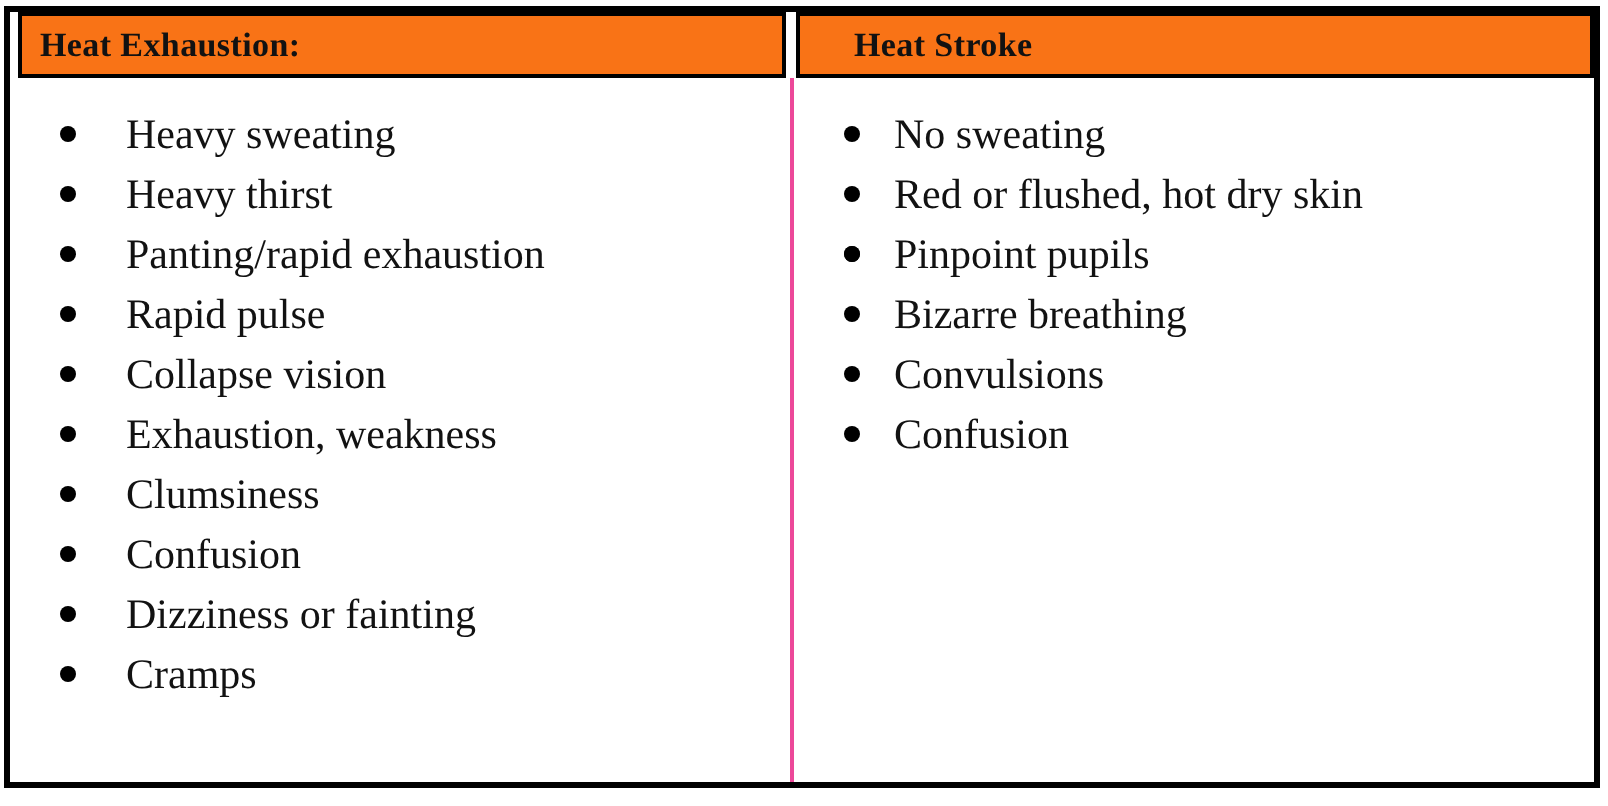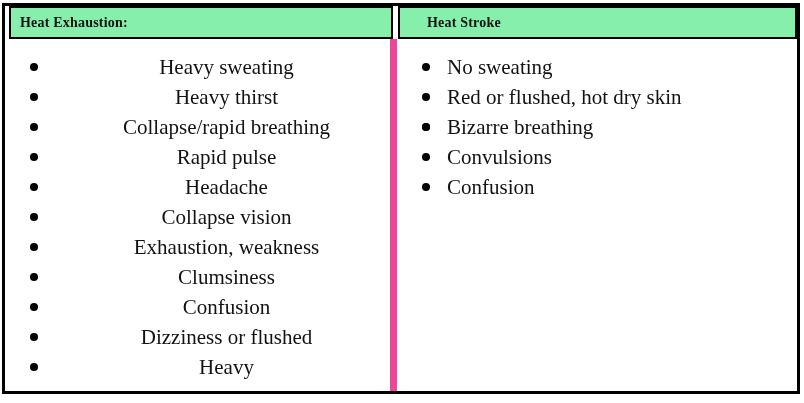--- a/index.html
+++ b/index.html
@@ -17,42 +17,41 @@
     border: 3px solid #000;
     background: #fff;
   }
   .header-row {
     display: flex;
     height: 33px;
     padding-left: 4px;
     align-items: stretch;
   }
   .header-cell {
-    background: #86efac;
+    background: #f97316;
     border: 2px solid #000;
     display: flex;
     align-items: center;
     padding-left: 9px;
     font-weight: bold;
-    font-size: 14px;
+    font-size: 17px;
     letter-spacing: 0.2px;
     white-space: nowrap;
     overflow: hidden;
   }
   .header-cell.col-left { flex: 0 0 384px; margin-right: 5px; }
   .header-cell.col-right { flex: 1 1 auto; padding-left: 27px; }
   .body-row {
     display: flex;
     height: calc(100% - 33px);
   }
   .body-cell { overflow: hidden; }
   .body-cell.col-left {
     flex: 0 0 392px;
-    border-right: 7px solid #ec4899;
-    text-align: center;
+    border-right: 2px solid #ec4899;
   }
   .body-cell.col-right { flex: 1 1 auto; }
   ul.symptom-list {
     list-style: none;
     margin-top: 13px;
   }
   ul.symptom-list li {
     position: relative;
     font-size: 21px;
     line-height: 30px;
@@ -81,35 +80,35 @@
     </div>
     <div class="header-cell col-right">
       <span>Heat Stroke</span>
     </div>
   </div>
   <div class="body-row">
     <div class="body-cell col-left">
       <ul class="symptom-list">
           <li><span class="bullet"></span><span>Heavy sweating</span></li>
           <li><span class="bullet"></span><span>Heavy thirst</span></li>
-          <li><span class="bullet"></span><span>Collapse/rapid breathing</span></li>
+          <li><span class="bullet"></span><span>Panting/rapid exhaustion</span></li>
           <li><span class="bullet"></span><span>Rapid pulse</span></li>
-          <li><span class="bullet"></span><span>Headache</span></li>
           <li><span class="bullet"></span><span>Collapse vision</span></li>
           <li><span class="bullet"></span><span>Exhaustion, weakness</span></li>
           <li><span class="bullet"></span><span>Clumsiness</span></li>
           <li><span class="bullet"></span><span>Confusion</span></li>
-          <li><span class="bullet"></span><span>Dizziness or flushed</span></li>
-          <li><span class="bullet"></span><span>Heavy</span></li>
+          <li><span class="bullet"></span><span>Dizziness or fainting</span></li>
+          <li><span class="bullet"></span><span>Cramps</span></li>
         </ul>
     </div>
     <div class="body-cell col-right">
       <ul class="symptom-list">
           <li><span class="bullet"></span><span>No sweating</span></li>
           <li><span class="bullet"></span><span>Red or flushed, hot dry skin</span></li>
           <li><span class="bullet"></span></li>
+          <li><span class="bullet"></span><span>Pinpoint pupils</span></li>
           <li><span class="bullet"></span><span>Bizarre breathing</span></li>
           <li><span class="bullet"></span><span>Convulsions</span></li>
           <li><span class="bullet"></span><span>Confusion</span></li>
         </ul>
     </div>
   </div>
 </div>
 
 </body></html>

